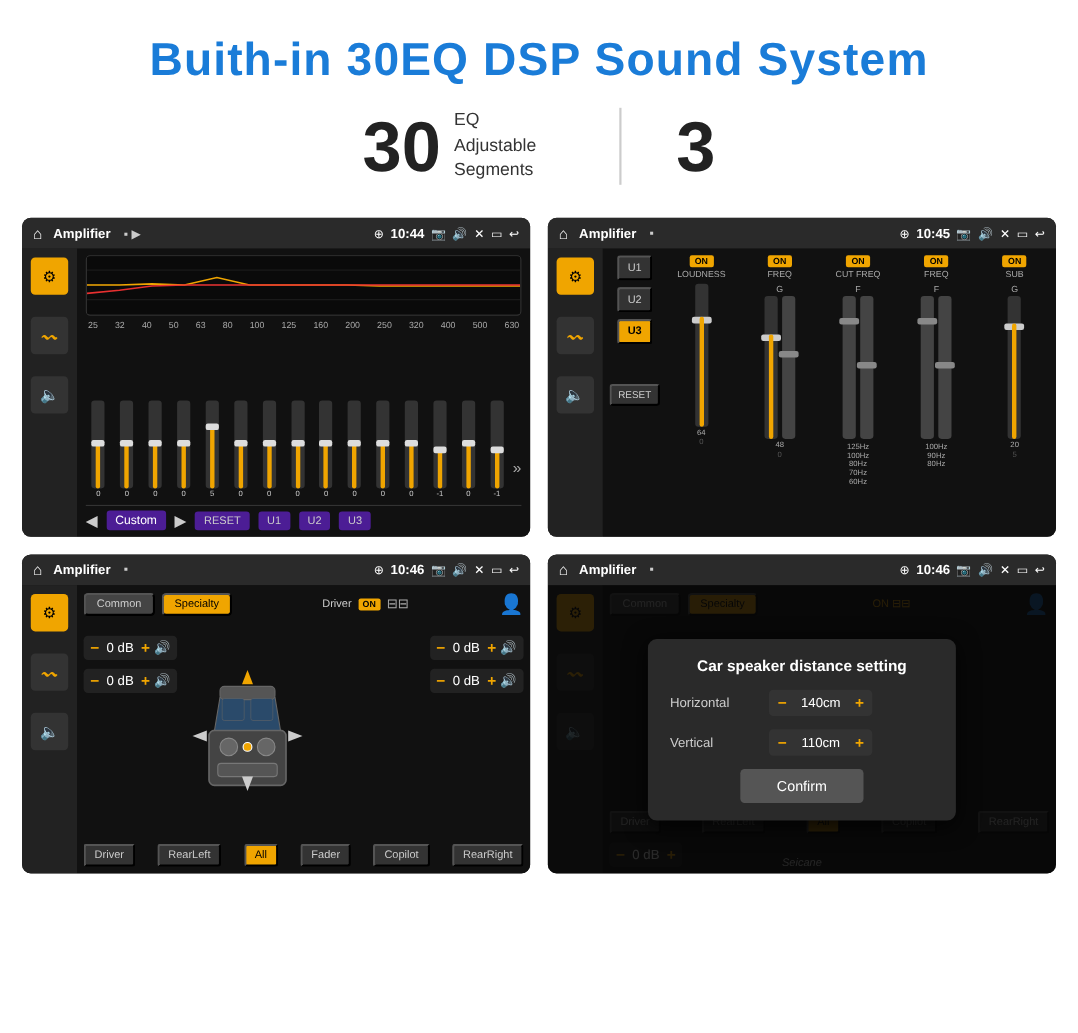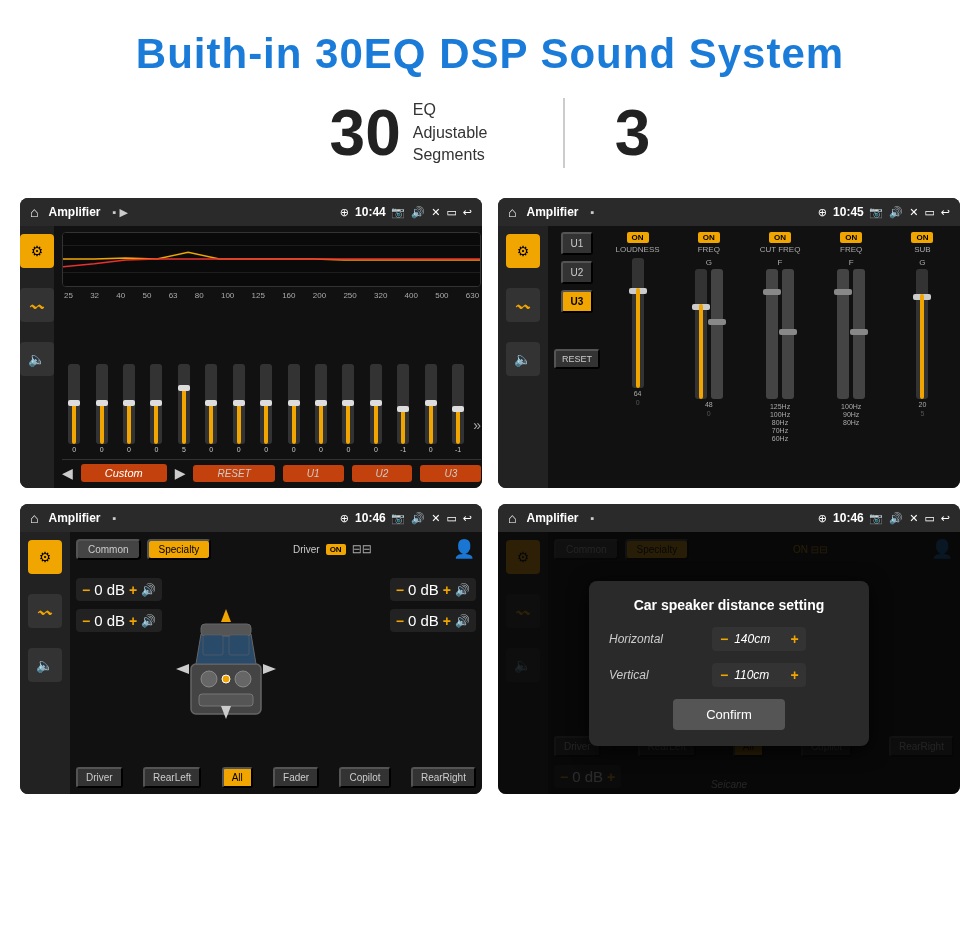--- a/index.html
+++ b/index.html
@@ -184,28 +184,27 @@
     }
     .eq-bottom-controls {
       display: flex;
       align-items: center;
       gap: 8px;
       margin-top: 6px;
       padding-top: 4px;
       border-top: 1px solid #333;
     }
     .eq-btn {
-      background: #c2410c;
+      background: #4c1d95;
       color: #ccc;
       border: none;
       border-radius: 3px;
-      padding: 3px 24px;
+      padding: 3px 8px;
       font-size: 10px;
       cursor: pointer;
-      font-style: italic;
     }
     .eq-btn.custom { color: #fff; font-size: 11px; }
     .eq-nav { color: #ccc; font-size: 14px; cursor: pointer; }
 
     
     .screen2-content {
       display: flex;
       height: calc(100% - 28px);
     }
     .side-controls2 {
@@ -337,21 +336,21 @@
       background: #222;
       border-radius: 4px;
       padding: 3px 6px;
     }
     .db-minus, .db-plus {
       color: #f0a500;
       font-size: 14px;
       font-weight: bold;
       cursor: pointer;
     }
-    .db-value { color: #fff; font-size: 15px; min-width: 30px; text-align: center; }
+    .db-value { color: #fff; font-size: 12px; min-width: 30px; text-align: center; }
     .car-diagram {
       width: 120px;
       height: 130px;
       display: flex;
       align-items: center;
       justify-content: center;
       grid-row: 1 / 4;
       grid-column: 2;
     }
     .bottom-btn {
@@ -389,34 +388,33 @@
     .dialog-title {
       color: #fff;
       font-size: 14px;
       font-weight: bold;
       margin-bottom: 14px;
       text-align: center;
     }
     .dialog-row {
       display: flex;
       align-items: center;
-      gap: 23px;
+      gap: 10px;
       margin-bottom: 12px;
-      font-style: italic;
     }
     .dialog-label { color: #ccc; font-size: 12px; min-width: 80px; }
     .dialog-control {
       display: flex;
       align-items: center;
       gap: 6px;
       background: #333;
       border-radius: 4px;
       padding: 4px 8px;
     }
-    .dialog-value { color: #fff; font-size: 12px; min-width: 50px; }
+    .dialog-value { color: #fff; font-size: 12px; min-width: 50px; text-align: center; }
     .confirm-btn {
       background: #555;
       color: #fff;
       border: none;
       border-radius: 4px;
       padding: 8px 33px;
       font-size: 13px;
       cursor: pointer;
       display: block;
       margin: 10px auto 0;

